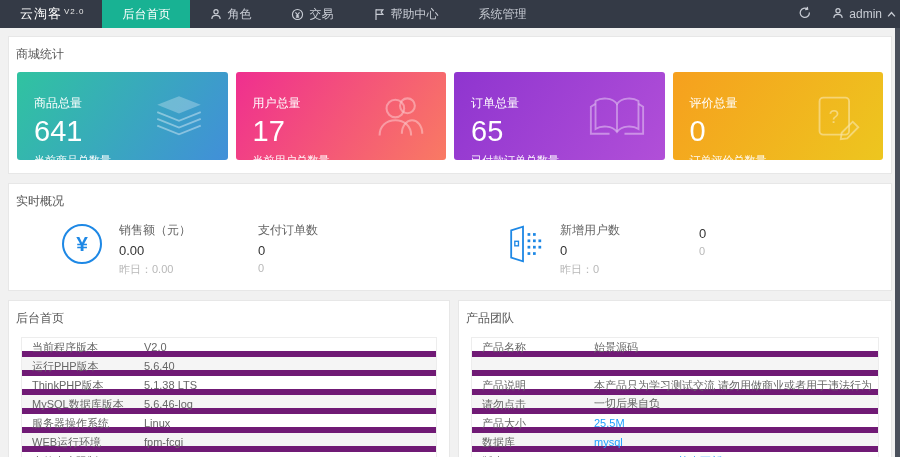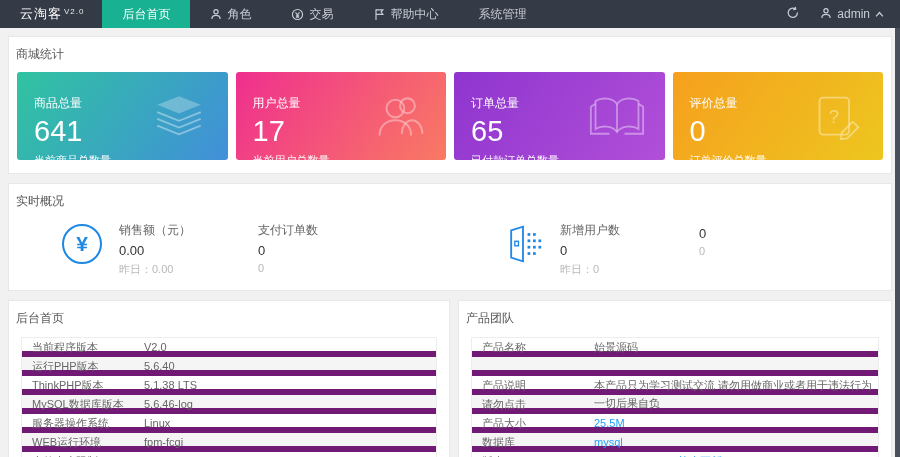--- a/index.html
+++ b/index.html
@@ -7,21 +7,21 @@
   .screen { width:900px; height:457px; position:relative; background:#f1f1f1; overflow:hidden; margin:0 auto; }
 
   
   .nav { height:28px; background:#343a46; display:flex; align-items:stretch; color:#c8ccd4; font-size:12px; }
   .logo { display:flex; align-items:center; padding:0 18px 0 20px; color:#fff; font-size:13px; letter-spacing:1px; }
   .logo sup { font-size:8px; margin-left:2px; transform:translateY(-3px); color:#e8e8e8; }
   .menu { display:flex; }
   .menu-item { display:flex; align-items:center; gap:5px; padding:0 20px; cursor:pointer; }
   .menu-item.active { background:#18b293; color:#fff; }
   .menu-item svg { display:block; }
-  .nav-right { margin-left:auto; display:flex; align-items:center; gap:20px; padding-right:16px; }
+  .nav-right { margin-left:auto; display:flex; align-items:center; gap:20px; padding-right:4px; }
   .nav-user { display:flex; align-items:center; gap:5px; cursor:pointer; }
 
   
   .content { padding:8px 8px 0 8px; }
   .panel { background:#fff; border:1px solid #e7e7e7; margin-bottom:9px; }
   .panel-title { font-size:12px; color:#555; padding:9px 8px 9px 7px; }
 
   
   .cards { display:flex; gap:8px; padding:0 8px 13px 8px; }
   .card { flex:1; height:88px; border-radius:3px; color:#fff; padding:23px 17px; position:relative; }

